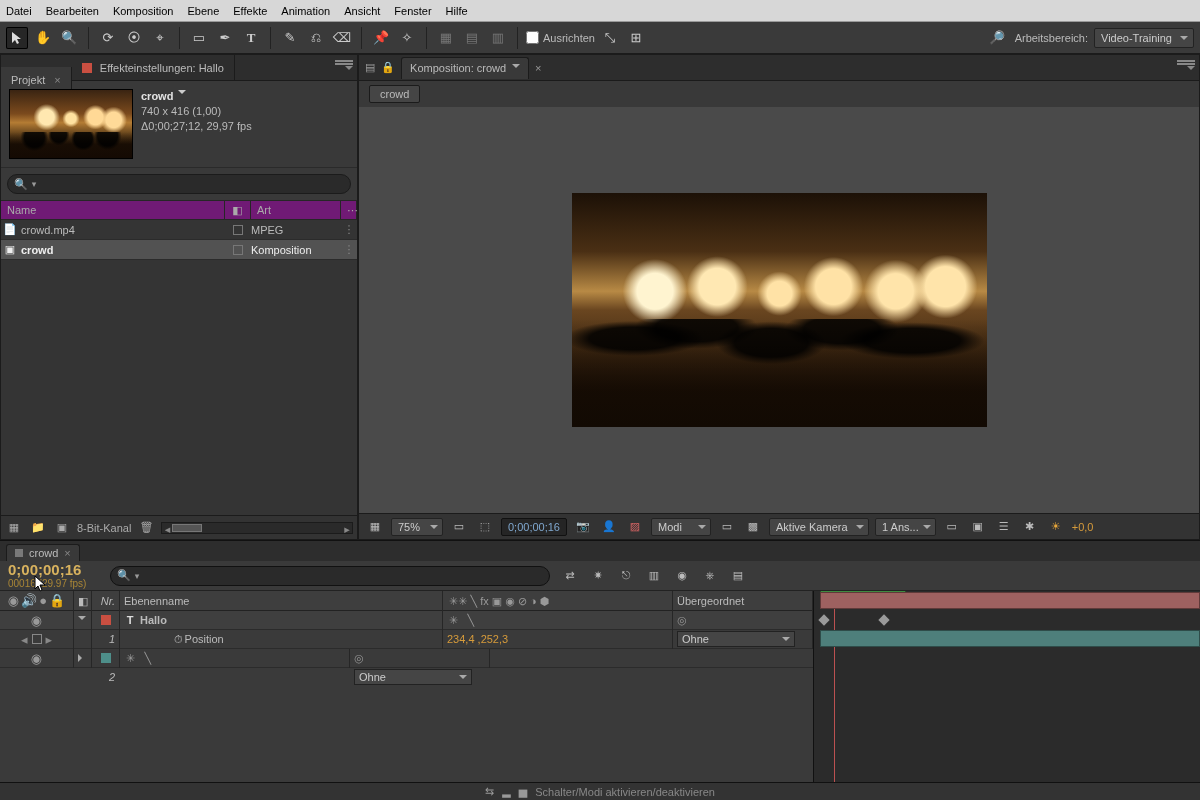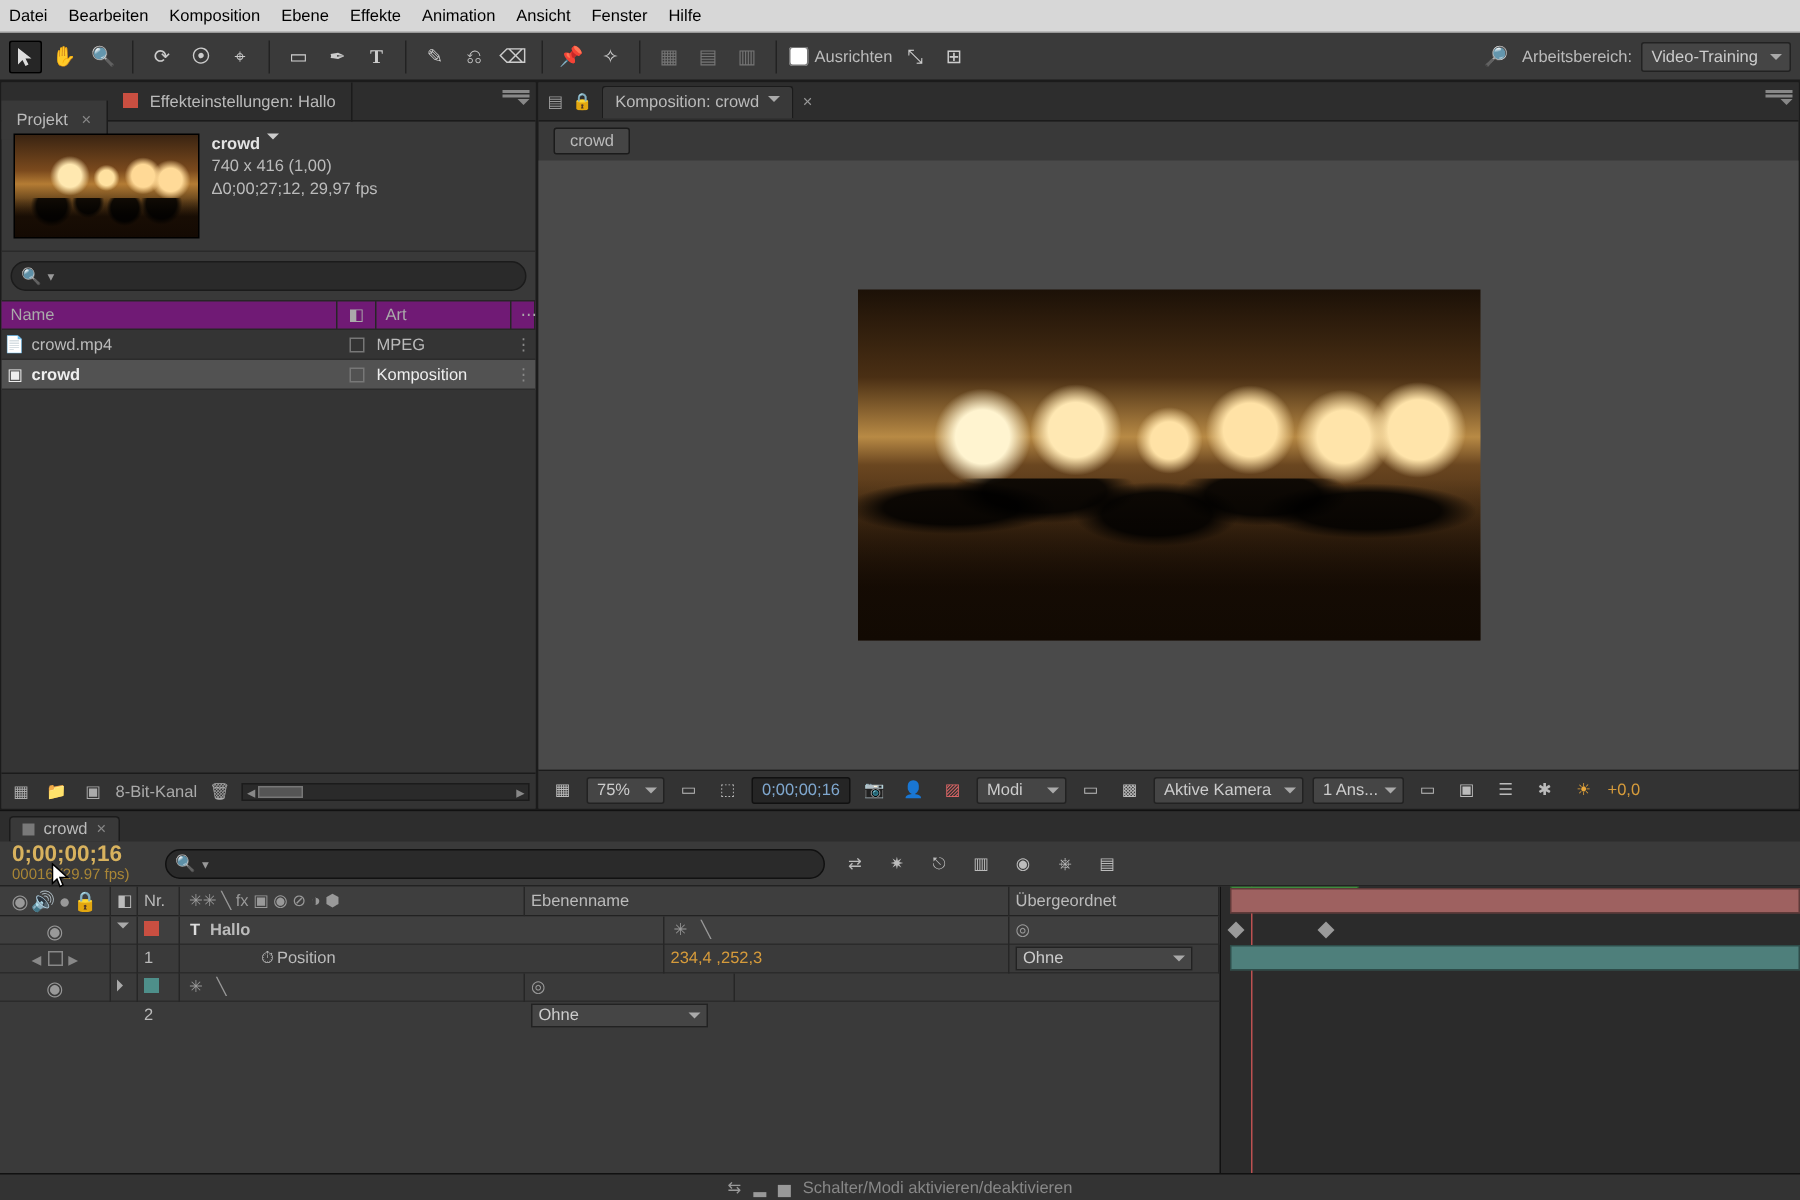--- a/index.html
+++ b/index.html
@@ -260,21 +260,21 @@
   .tl-left{width:814px;display:flex;flex-direction:column;border-right:1px solid #111;}
   .tl-right{flex:1;display:flex;flex-direction:column;background:#303030;}
 
   .tl-colhdr{
     height:20px;background:#3e3e3e;border-bottom:1px solid #222;display:flex;align-items:center;
   }
   .tl-colhdr .seg{border-right:1px solid #262626;height:20px;line-height:20px;padding:0 4px;}
   .seg.av{width:74px;display:flex;gap:2px;align-items:center;justify-content:center;}
   .seg.av span{font-size:13px;color:#999;}
   .seg.lbl{width:18px;text-align:center;}
-  .seg.nr{width:28px;text-align:left;}
+  .seg.nr{width:28px;text-align:right;font-style:italic;}
   .seg.nm{flex:1;}
   .seg.sw{width:230px;display:flex;align-items:center;gap:0;}
   .seg.parent{width:140px;}
 
   .tl-row{height:19px;display:flex;align-items:center;border-bottom:1px solid #2b2b2b;}
   .tl-row.sel{background:#3f3f3f;}
   .tl-row .seg{border-right:1px solid #262626;height:19px;line-height:19px;padding:0 4px;}
   .av .eye{color:#bbb;}
   .tri-r{display:inline-block;border:4px solid transparent;border-left-color:#aaa;margin-right:2px;}
   .tri-d{display:inline-block;border:4px solid transparent;border-top-color:#aaa;margin-right:2px;}
@@ -550,24 +550,24 @@
     <div class="tl-left">
       <div class="tl-colhdr">
         <div class="seg av">
           <span>◉</span>
           <span>🔊</span>
           <span>●</span>
           <span>🔒</span>
         </div>
         <div class="seg lbl">◧</div>
         <div class="seg nr">Nr.</div>
+        <div class="seg nm">Ebenenname</div>
         <div class="seg sw">
           <span style="padding:0 2px;color:#999">✳✳ ╲ fx ▣ ◉ ⊘ ◑ ⬢</span>
         </div>
-        <div class="seg nm">Ebenenname</div>
         <div class="seg parent">Übergeordnet</div>
       </div>
 
       <div class="tl-row sel">
         <div class="seg av">
             <span class="eye">◉</span>
           </div>
         <div class="seg lbl"><span class="tri-d"></span></div>
         <div class="seg nr"><span class="rowlabel lbl-red"></span><span>1</span></div>
         <div class="seg nm"><span class="t-icon">T</span><b>Hallo</b></div>

